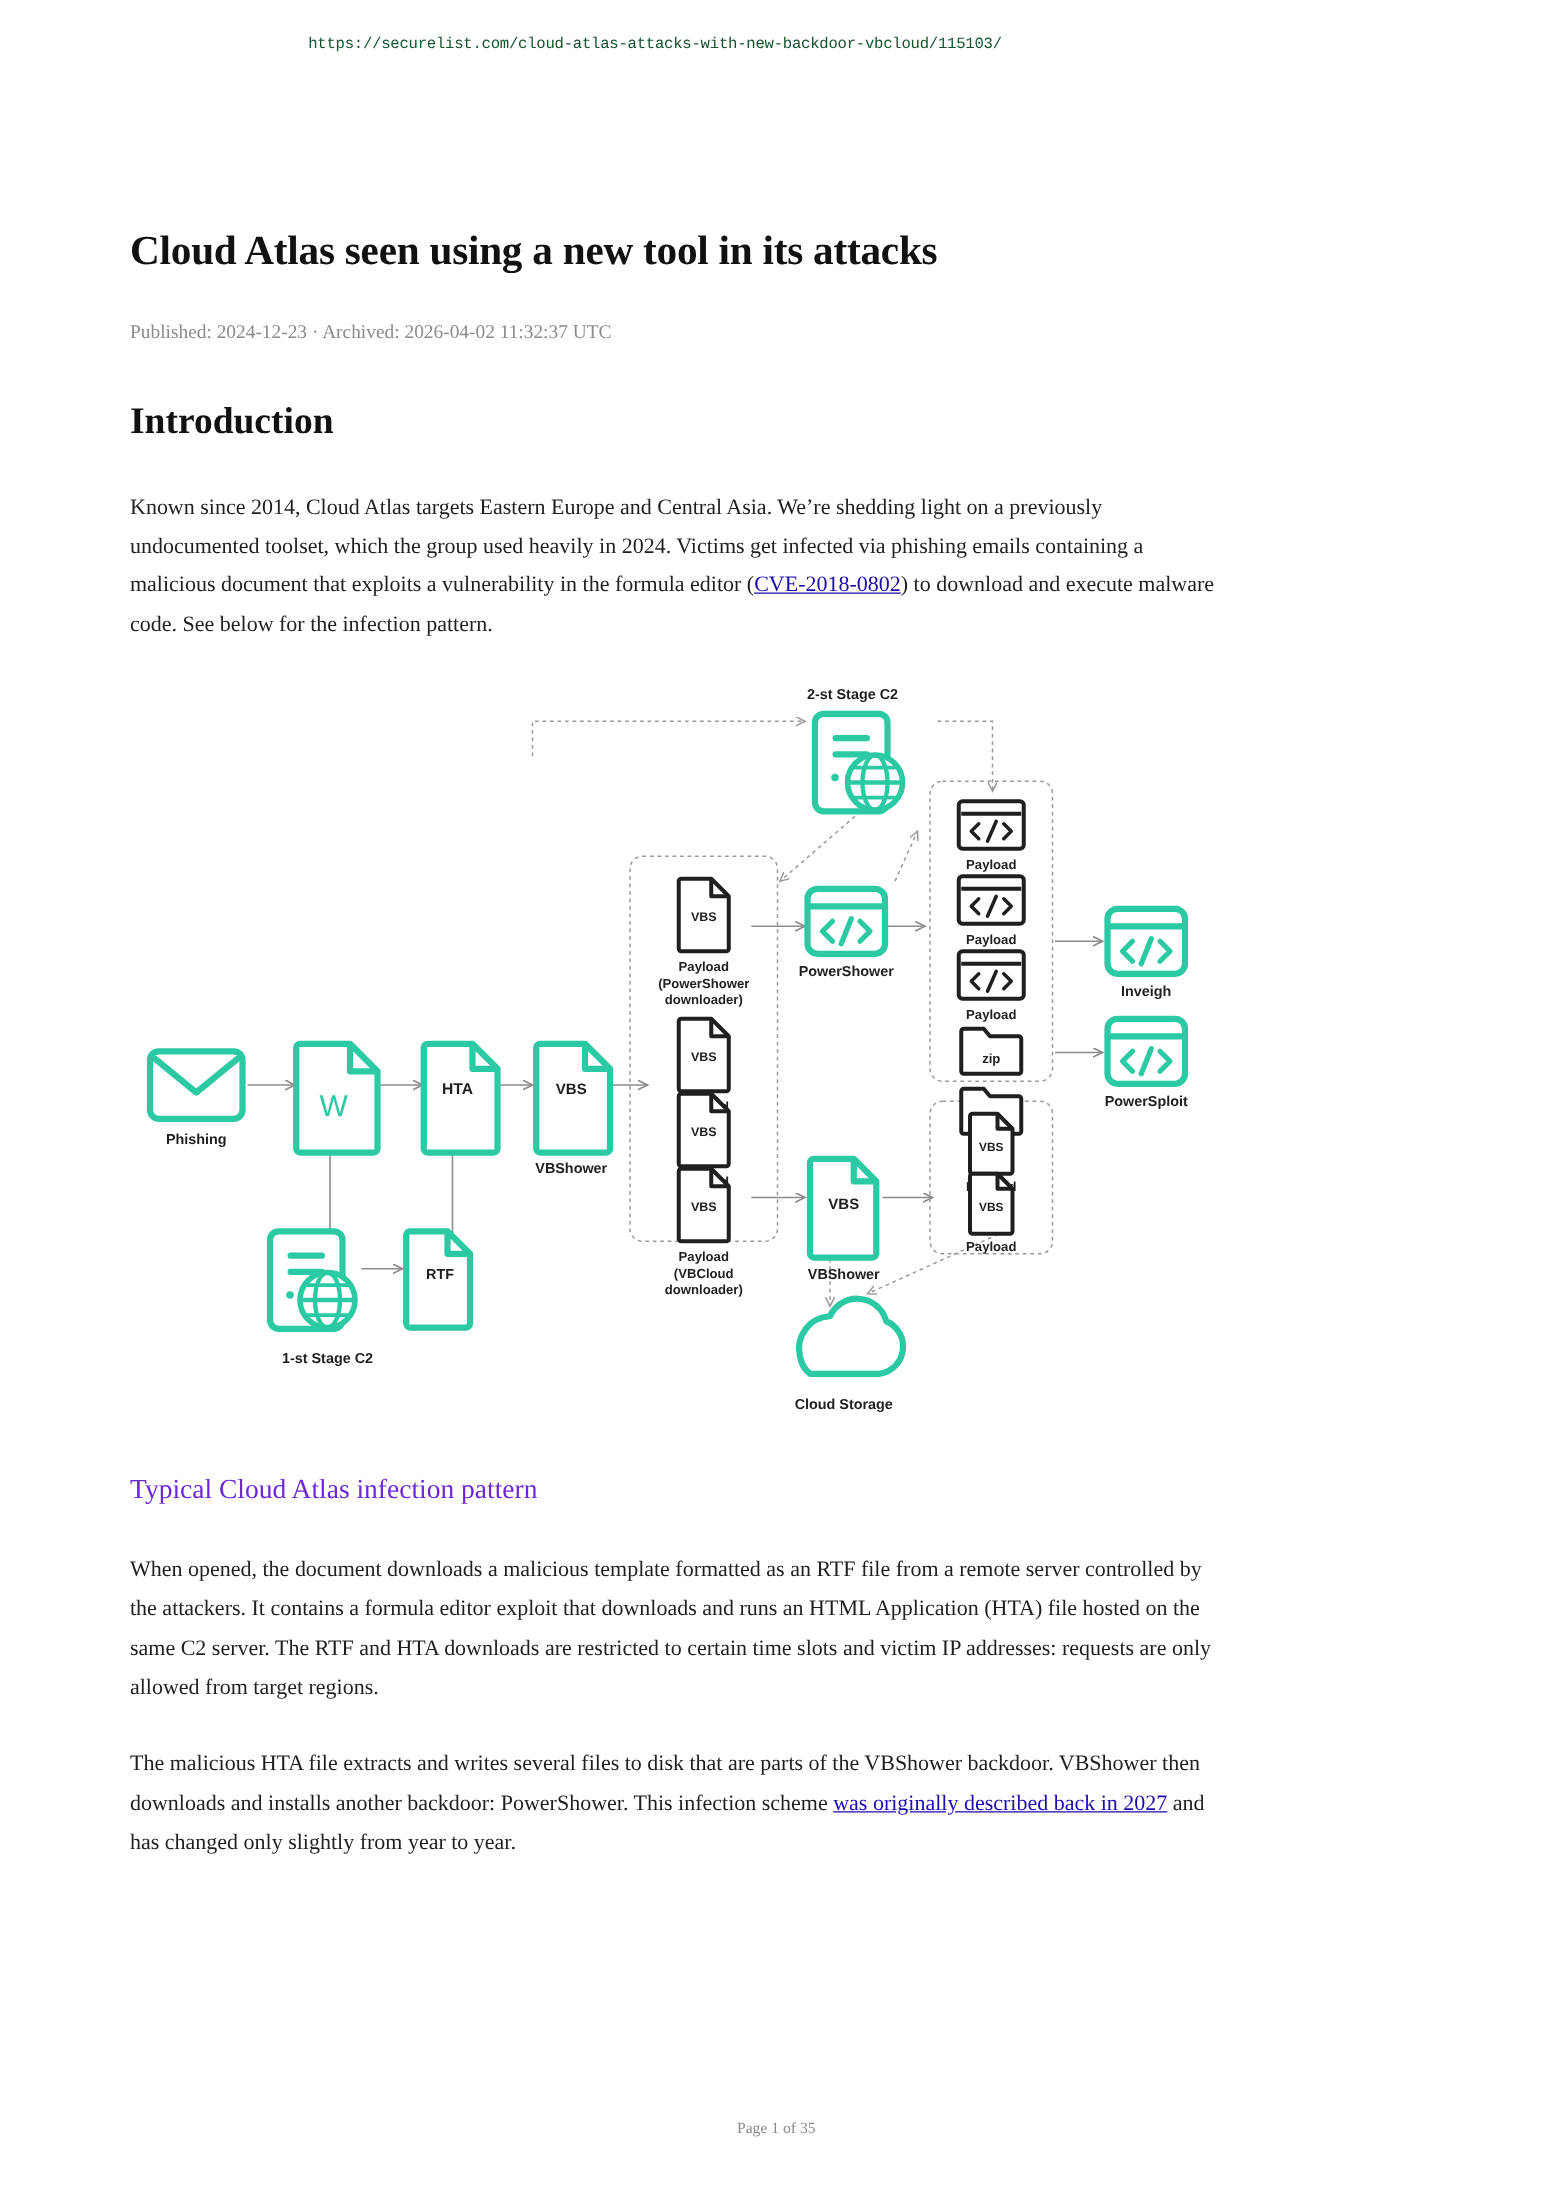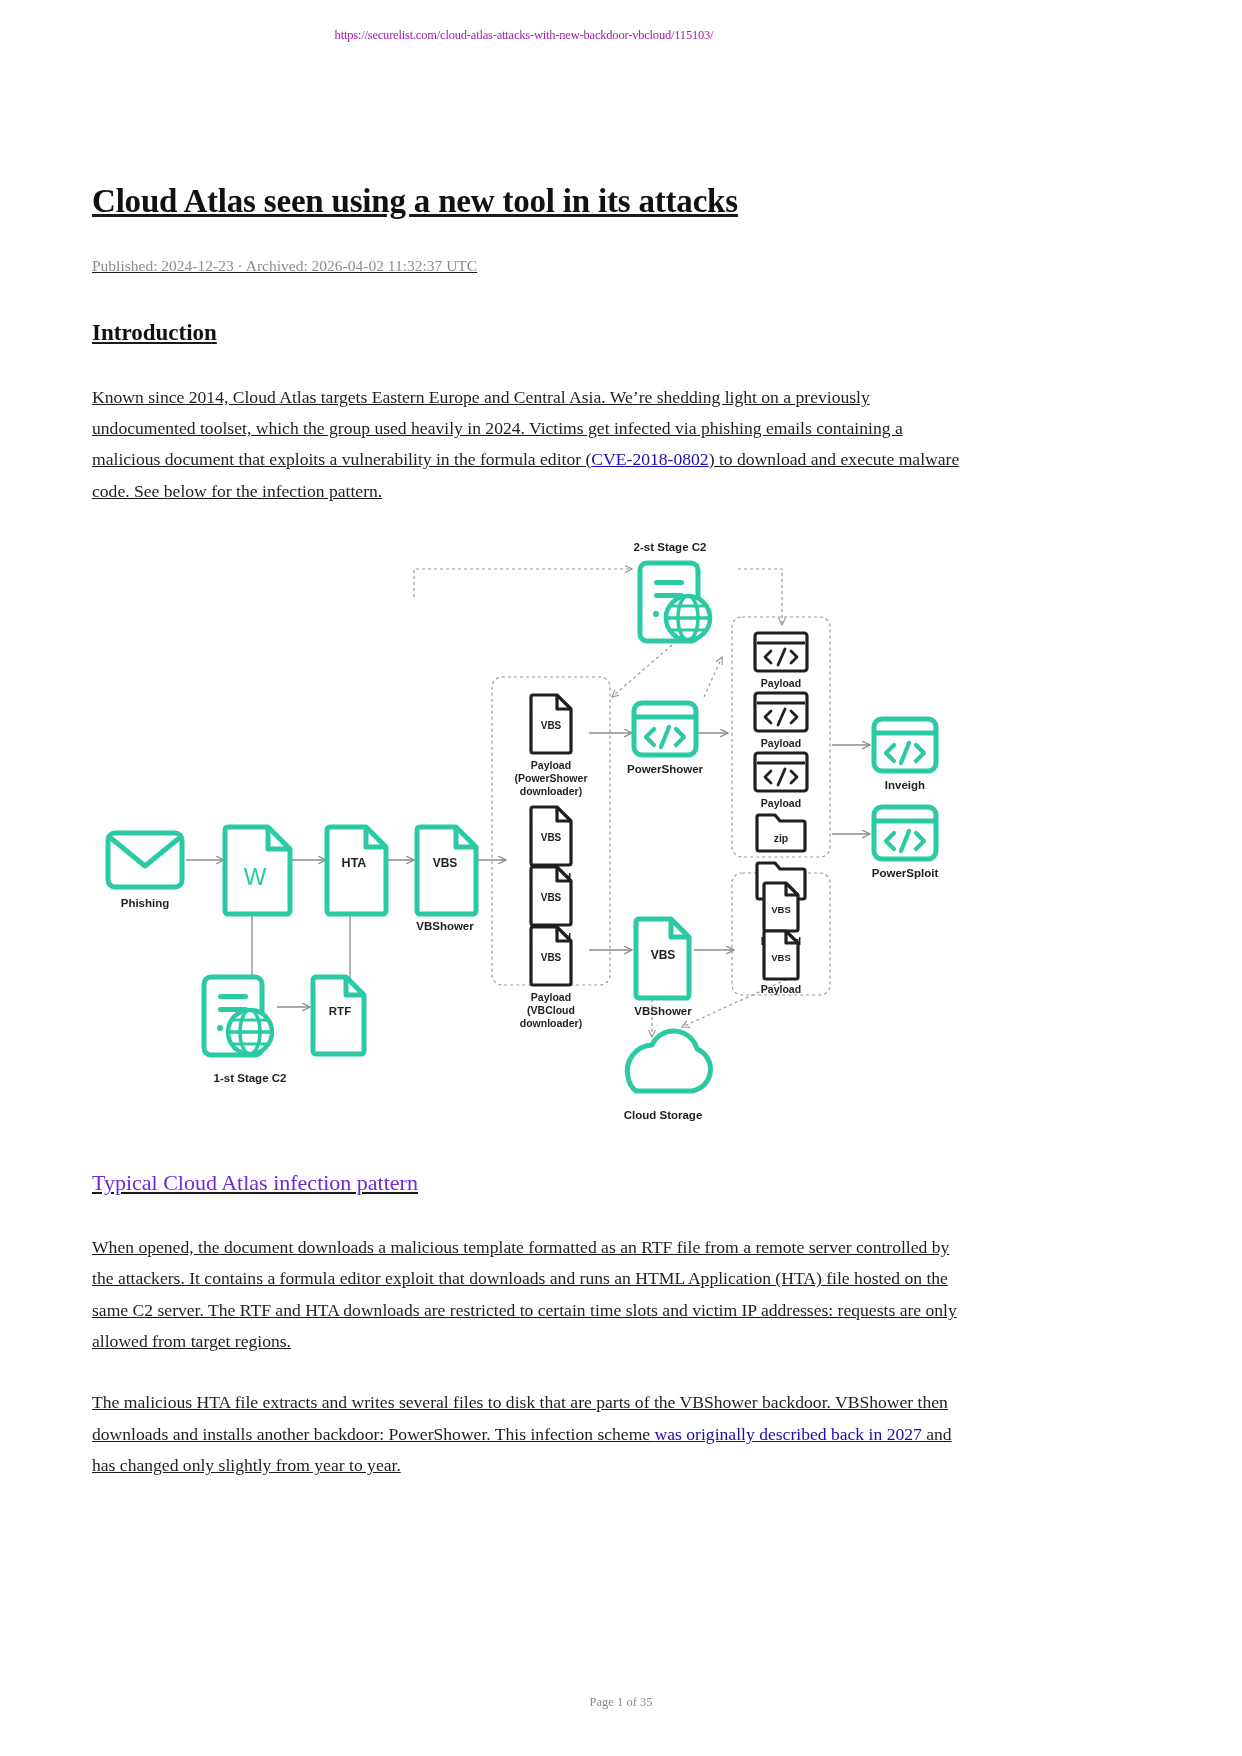--- a/index.html
+++ b/index.html
@@ -23,32 +23,31 @@
     height: 1756px;
     padding: 0;
   }
 
   .url-bar {
     position: absolute;
     top: 28px;
     left: 0;
     width: 1048px;
     text-align: center;
-    font-family: Liberation Serif, serif;
+    font-family: Liberation Mono, monospace;
     font-size: 12.5px;
-    color: #a21caf;
+    color: #14532d;
     letter-spacing: -0.2px;
   }
 
   .content {
     position: absolute;
     top: 182px;
-    left: 92px;
+    left: 104px;
     width: 890px;
-    text-decoration: underline;
   }
 
   h1.doc-title {
     font-family: "Liberation Serif", "DejaVu Serif", serif;
     font-size: 33px;
     font-weight: bold;
     line-height: 1.2;
     margin: 0 0 34px 0;
     color: #111111;
     letter-spacing: -0.2px;
@@ -63,21 +62,21 @@
 
   .pubinfo {
     font-size: 15.5px;
     color: #8c8c8c;
     margin: 0 0 44px 0;
     line-height: 1.3;
   }
 
   h2.section-heading {
     font-family: "Liberation Serif", "DejaVu Serif", serif;
-    font-size: 23px;
+    font-size: 30px;
     font-weight: bold;
     margin: 0 0 36px 0;
     color: #111111;
   }
 
   p.body-text {
     font-size: 17.6px;
     line-height: 1.78;
     color: #1f1f1f;
     margin: 0 16px 30px 0;

